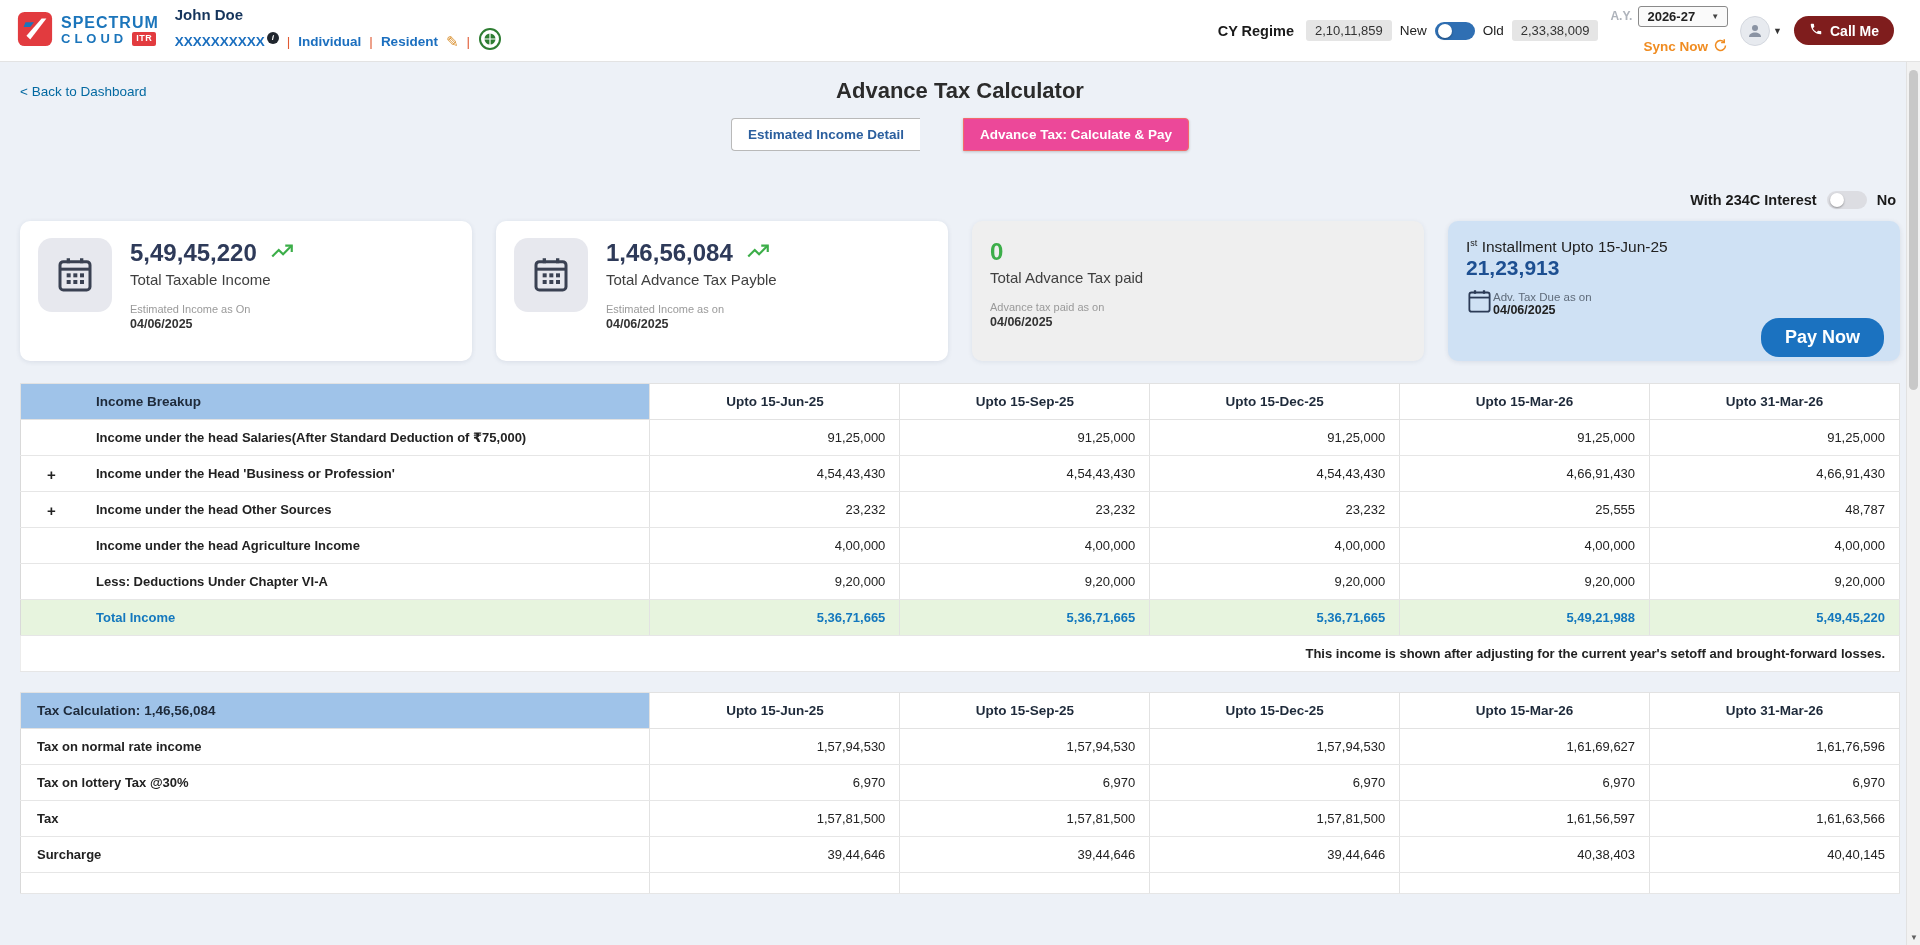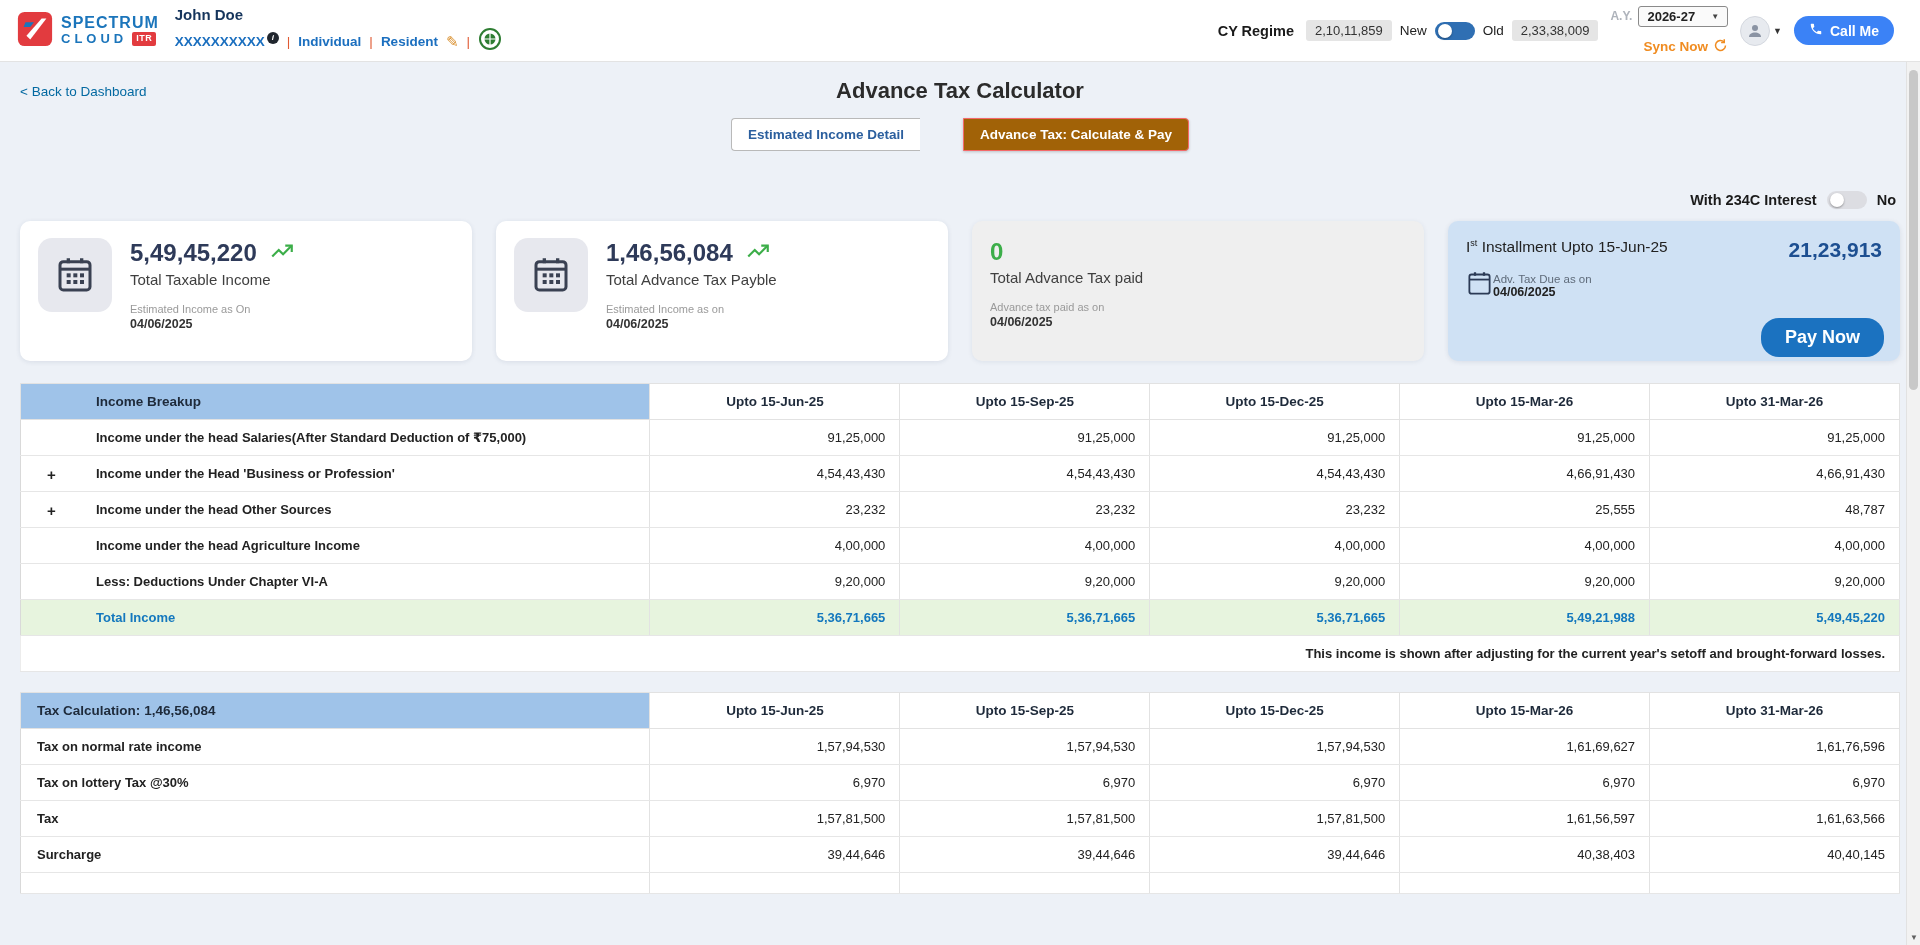--- a/index.html
+++ b/index.html
@@ -44,50 +44,50 @@
   .ay-sync { display:flex; flex-direction:column; align-items:flex-end; gap:11px; }
   .ay-row { display:flex; align-items:center; gap:6px; }
   .ay-label { color:#aeb3bb; font-size:12px; font-weight:bold; }
   .ay-select { border:1px solid #8a8a8a; background:#fafafa; border-radius:3px; padding:2px 8px;
     font-size:13px; font-weight:bold; color:#222; display:flex; align-items:center; gap:16px; cursor:pointer;}
   .ay-select .chev { font-size:8px; color:#444; }
   .sync-link { color:#f08c21; font-weight:bold; font-size:13.5px; display:flex; align-items:center; gap:5px; cursor:pointer;}
   .avatar-group { display:flex; align-items:center; gap:3px; cursor:pointer; }
   .avatar { width:30px; height:30px; border-radius:50%; background:#e7eaef; display:flex; align-items:center; justify-content:center; border:1px solid #d4d8df;}
   .avatar-chev { font-size:9px; color:#333; }
-  .call-me-btn { background:#3b82f6; color:#fff; border:none; border-radius:16px; padding:6px 15px;
+  .call-me-btn { background:#7f1d1d; color:#fff; border:none; border-radius:16px; padding:6px 15px;
     font-size:14px; font-weight:bold; display:flex; align-items:center; gap:7px; cursor:pointer; font-family:inherit;}
 
   
   .main { padding:0 20px; }
   .title-row { position:relative; margin-top:16px; height:28px; }
   .back-link { position:absolute; left:0; top:6px; color:#0369a1; font-size:13.5px; text-decoration:none; }
   .page-title { text-align:center; font-size:22px; font-weight:bold; color:#2b2b2b; }
   .tabs { display:flex; justify-content:center; margin-top:12px; }
   .tab { padding:8px 16px; font-size:13.5px; font-weight:bold; border:1px solid #b9b9b9; cursor:pointer; background:#fff; color:#2b5f9e; font-family:inherit;}
   .tab:first-child { border-radius:4px 0 0 4px; border-right:none; }
-  .tab.active { background:#a16207; border-color:#f4696a; color:#fff; border-radius:0 4px 4px 0; box-shadow:0 1px 3px rgba(0,0,0,.2);margin-left:43px;}
+  .tab.active { background:#ec4899; border-color:#f4696a; color:#fff; border-radius:0 4px 4px 0; box-shadow:0 1px 3px rgba(0,0,0,.2);margin-left:43px;}
   .interest-row { display:flex; justify-content:flex-end; align-items:center; gap:10px; margin:40px 4px 12px; }
   .interest-label { font-weight:bold; font-size:14.5px; color:#1a1a1a; }
   .interest-no { font-weight:bold; font-size:14.5px; color:#1a1a1a; }
 
   
   .cards { display:flex; gap:24px; margin:6px 0 22px; }
   .card { flex:1; border-radius:10px; padding:17px 18px; position:relative; min-height:140px; }
   .card-white { background:#fff; box-shadow:0 1px 5px rgba(30,50,90,.10); display:flex; gap:18px; }
   .card-grey  { background:#efefef; box-shadow:0 1px 5px rgba(30,50,90,.08); }
   .card-blue  { background:#cfe1f4; box-shadow:0 1px 5px rgba(30,50,90,.10); }
   .card-icon-box { width:74px; height:74px; background:#e7e8ee; border-radius:14px; display:flex; align-items:center; justify-content:center; flex:0 0 auto;}
   .card-value-row { display:flex; align-items:center; gap:12px; }
   .card-value { font-size:24px; font-weight:bold; color:#2e3a59; }
   .card-value.green { color:#3cae49; }
   .card-title { font-size:15px; color:#3f3f3f; margin-top:3px; }
   .card-sub { font-size:11px; color:#9a9a9a; margin-top:15px; }
   .card-date { font-size:12.5px; font-weight:bold; color:#333; margin-top:2px; }
-  .inst-head { display:flex; justify-content:space-between; align-items:flex-start; }
+  .inst-head { display:flex; justify-content:space-between; align-items:flex-start;flex-direction:column; }
   .inst-title { font-size:15.5px; color:#222; }
   .inst-title sup { font-size:9px; }
   .inst-amount { font-size:21px; font-weight:bold; color:#1d4f91; }
   .inst-due { display:flex; align-items:center; margin-top:8px; }
   .inst-due-label { font-size:11.5px; color:#5f6b7a; }
   .inst-due-date { font-size:12.5px; font-weight:bold; color:#222; }
   .inst-note { font-size:10.5px; color:#5a6b7a; margin-top:10px; max-width:67%; line-height:1.45; }
   .pay-now-btn { position:absolute; right:16px; bottom:4px; background:#1b72c0; color:#fff; border:none;
     border-radius:18px; padding:9px 24px; font-size:18px; font-weight:bold; cursor:pointer; font-family:inherit;}
 

